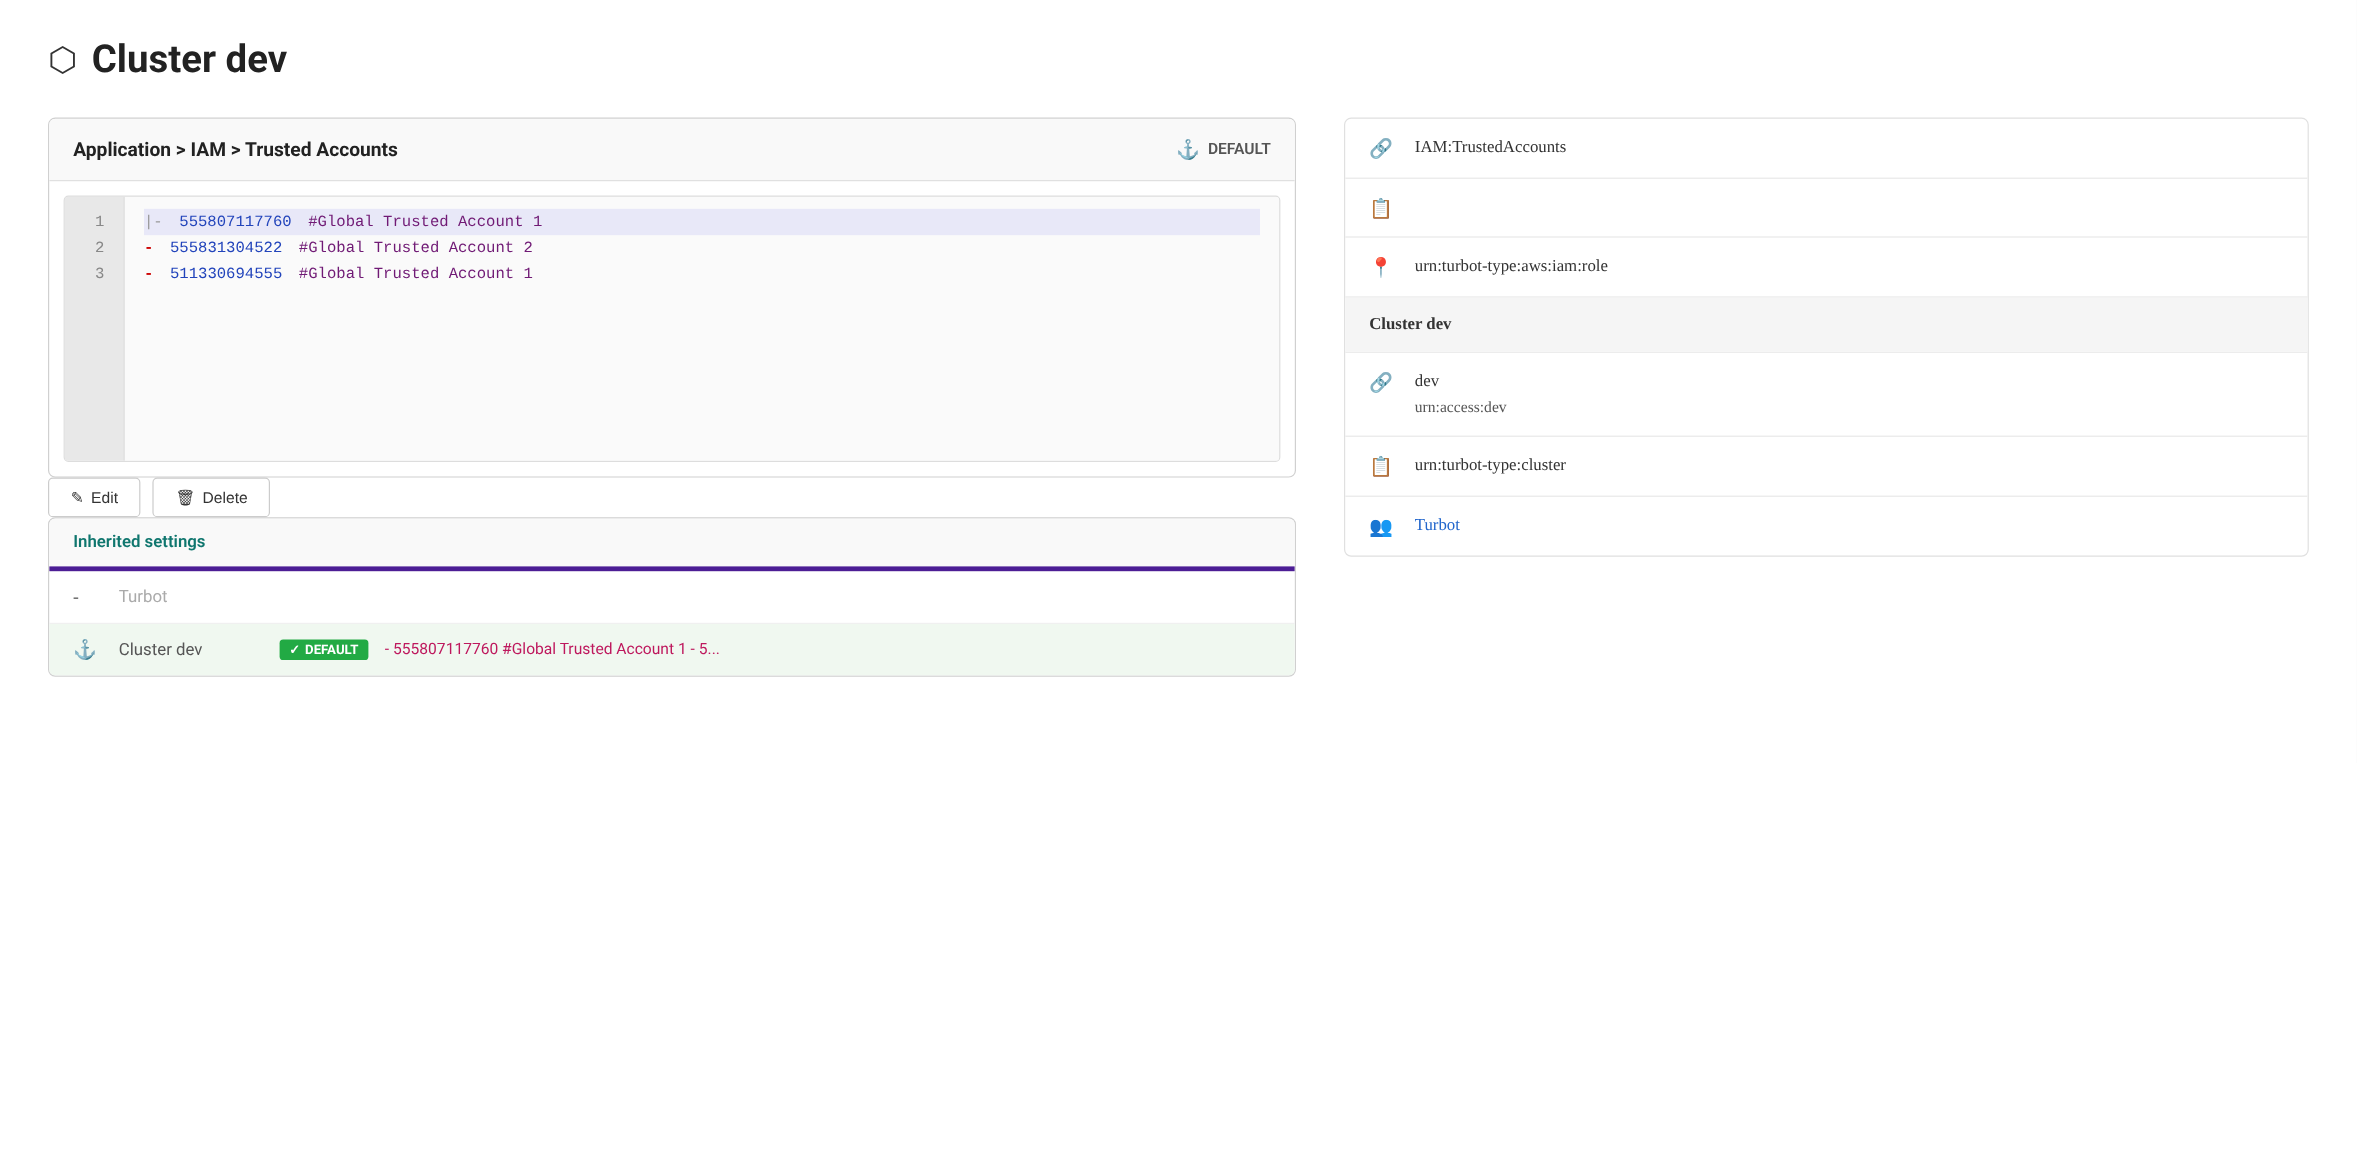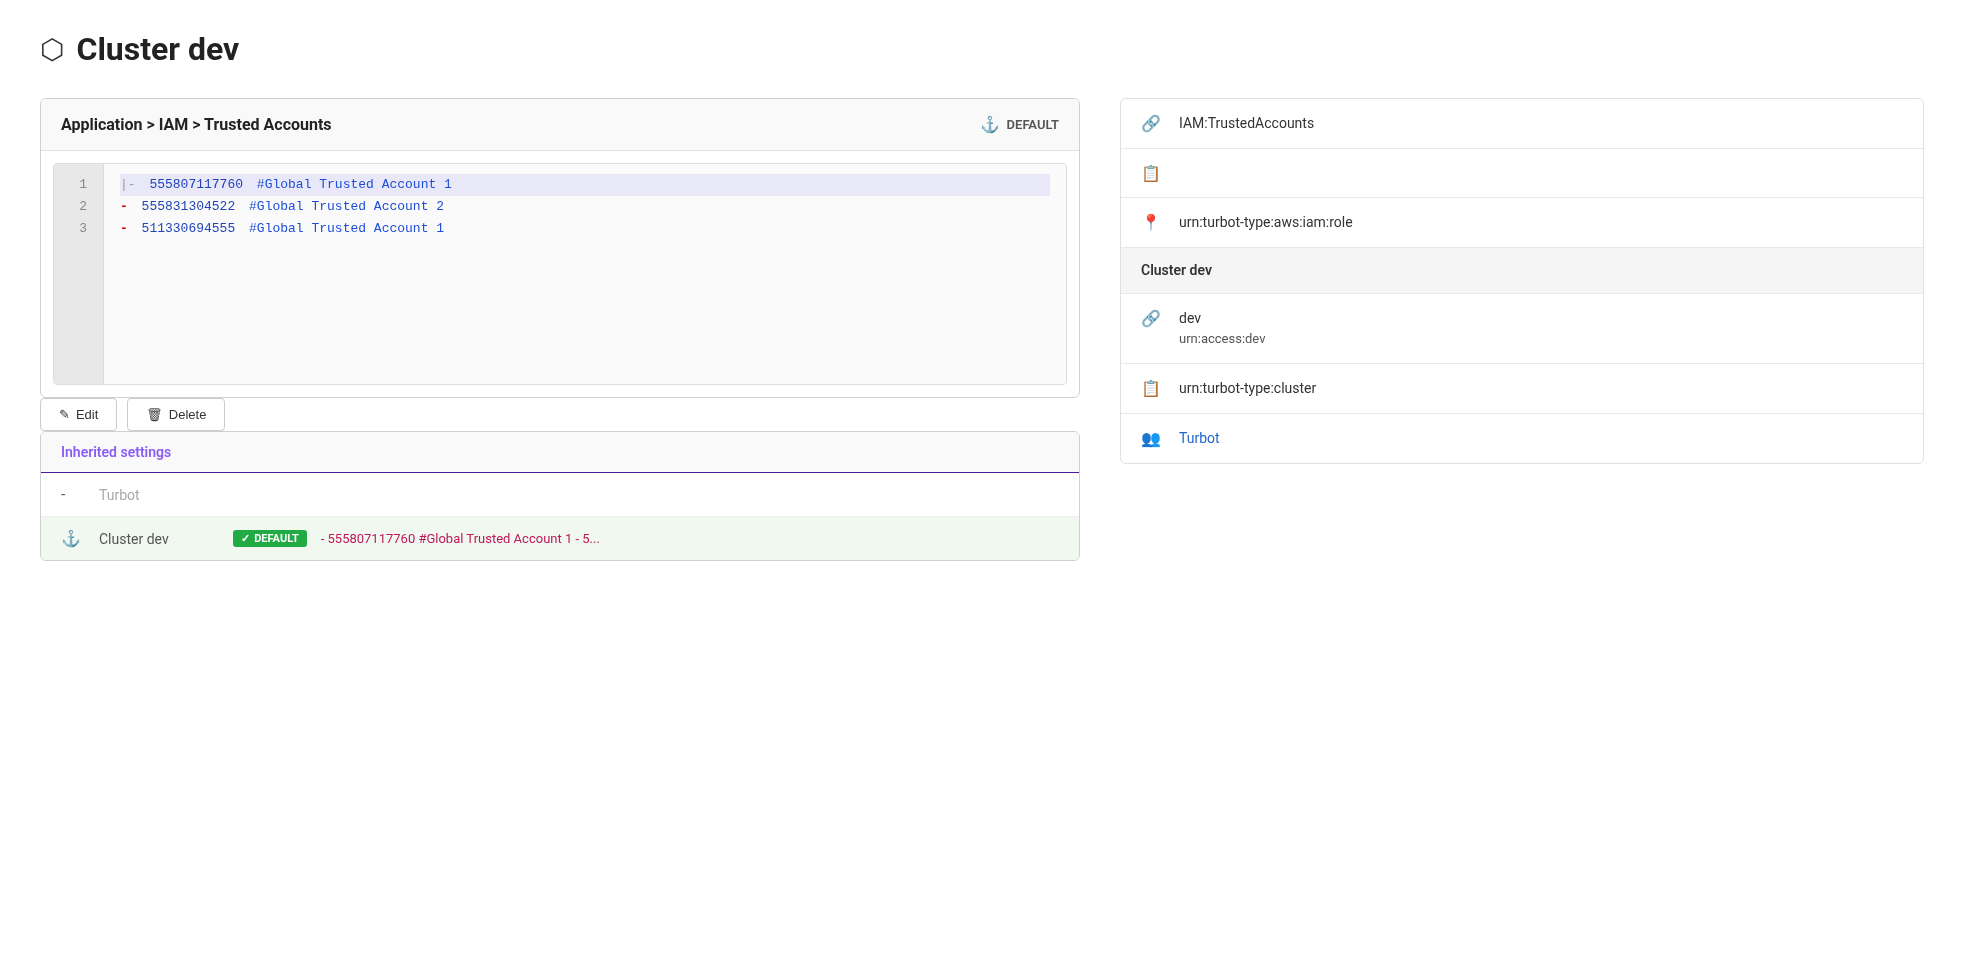--- a/index.html
+++ b/index.html
@@ -119,21 +119,21 @@
     }
     .code-line {
       display: flex;
       align-items: center;
       gap: 6px;
       white-space: pre;
     }
     .diff-minus { color: #cc0000; font-weight: bold; }
     .diff-pipe { color: #999; }
     .num-blue { color: #2244bb; font-weight: 500; }
-    .comment-gray { color: #1d4ed8; }
+    .comment-gray { color: #701a75; }
     .line-active-bg {
       background: #e8e8f8;
     }
 
     
     .action-buttons {
       display: flex;
       gap: 10px;
     }
     .btn {
@@ -152,24 +152,24 @@
     
     .inherited-card {
       border: 1px solid #d0d0d0;
       border-radius: 6px;
       background: #fff;
       overflow: hidden;
     }
     .inherited-header {
       padding: 12px 20px;
       background: #f9f9f9;
-      border-bottom: 1px solid #4c1d95;
+      border-bottom: 4px solid #4c1d95;
       font-size: 14px;
       font-weight: 600;
-      color: #8b5cf6;
+      color: #0f766e;
     }
     .inherited-row {
       display: flex;
       align-items: center;
       padding: 12px 20px;
       border-bottom: 1px solid #f0f0f0;
       gap: 14px;
     }
     .inherited-row:last-child { border-bottom: none; }
     .inherited-row.active {
@@ -217,20 +217,21 @@
       font-size: 16px;
       color: #555;
       width: 24px;
       margin-top: 1px;
       flex-shrink: 0;
     }
     .right-label {
       font-size: 14px;
       color: #333;
       line-height: 1.5;
+      font-family: Liberation Serif, serif;
     }
     .right-label.link-blue { color: #2266cc; cursor: pointer; }
     .right-label .sub { color: #555; font-size: 13px; display: block; }
   </style>
 </head>
 <body>
 
 <div class="page">
 
   <div class="page-header">

